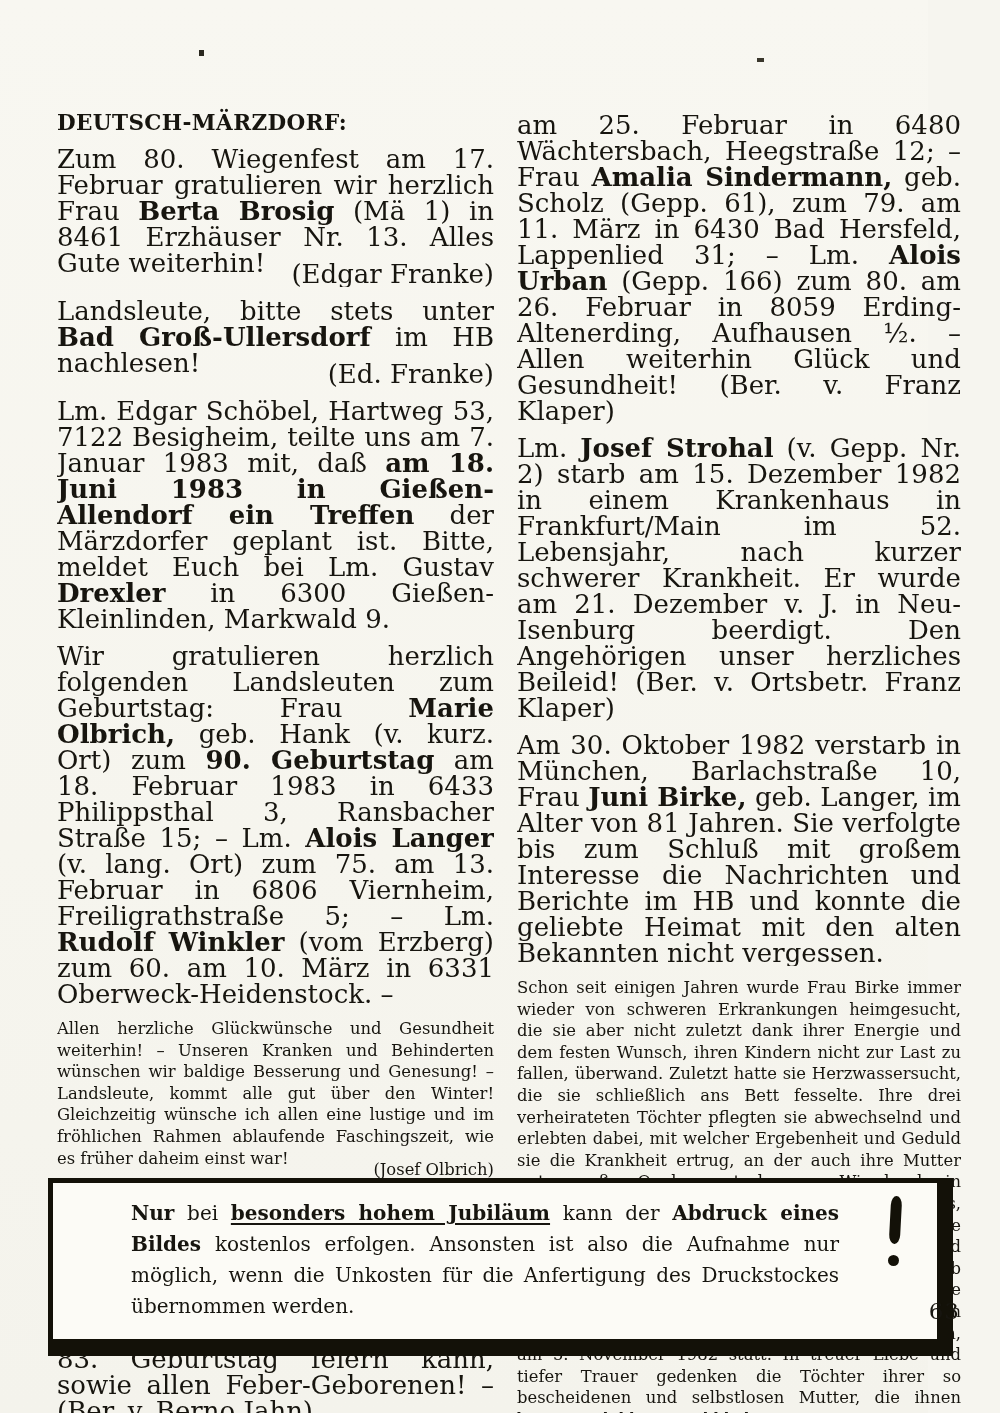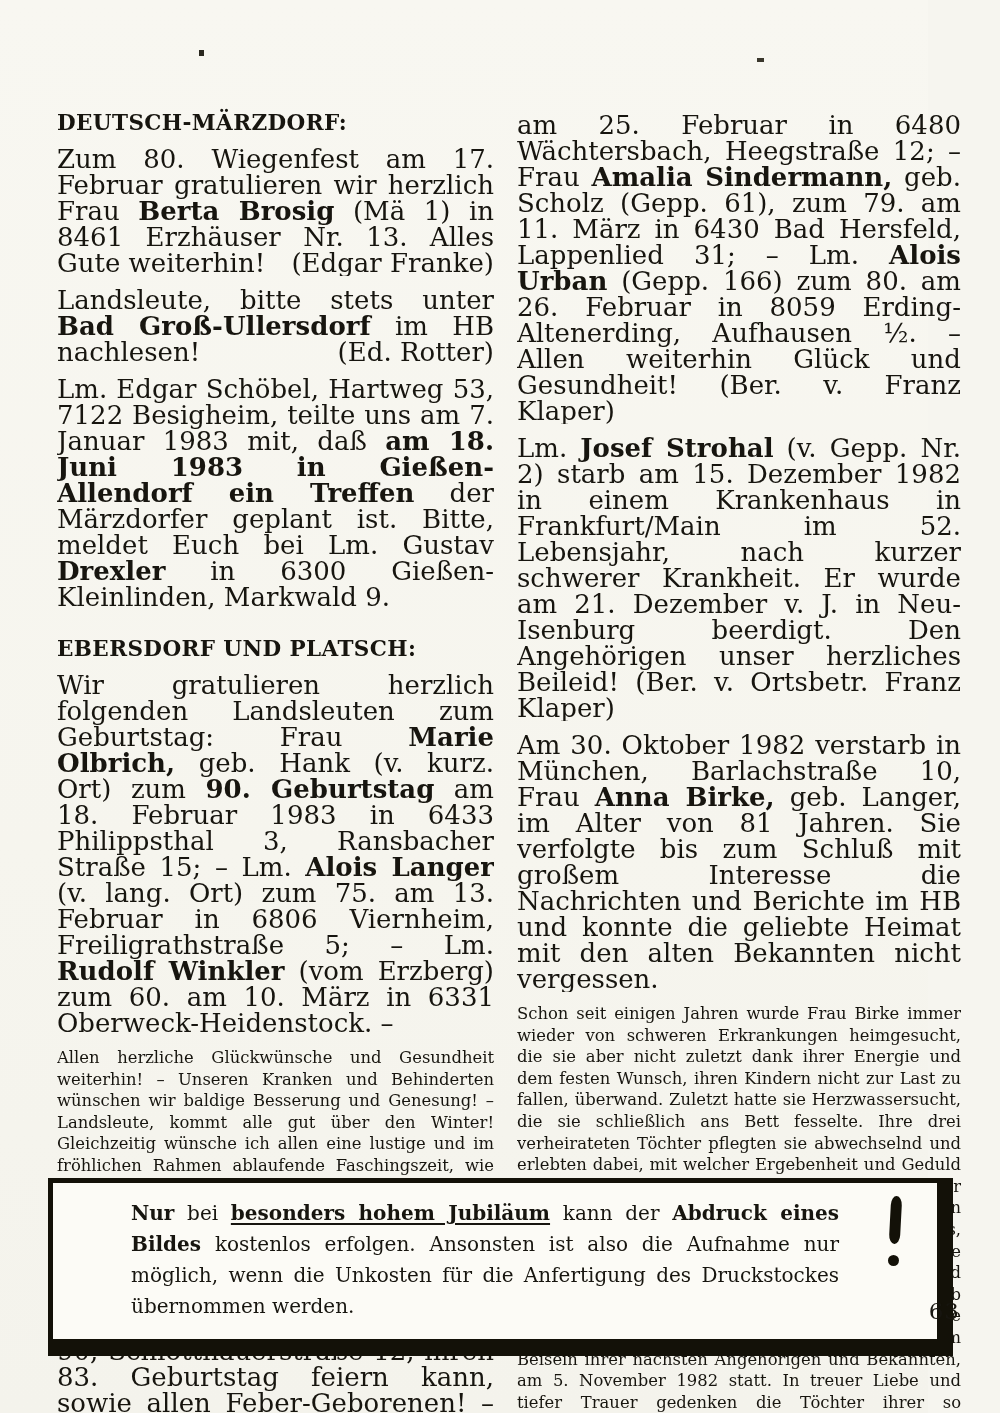--- a/index.html
+++ b/index.html
@@ -9,21 +9,21 @@
   .col{position:absolute;text-align:justify;}
   .col-left{left:57px;top:110px;width:437px;}
   .col-right{left:517px;top:112px;width:444px;}
   .heading{font-weight:bold;font-size:21.5px;line-height:26px;letter-spacing:.4px;
            margin:26px 0 10px 0;text-align:left;}
   .col .heading:first-child{margin-top:0;}
   .para{font-size:26px;line-height:26px;margin:0 0 11px 0;overflow:hidden;}
   .para.small{font-size:16.4px;line-height:21.6px;}
   .para b{font-weight:bold;}
   .u{text-decoration:underline;text-decoration-thickness:2px;text-underline-offset:3px;}
-  .sig{float:right;padding-left:14px;}
+  .sig{float:right;padding-left:14px;margin-top:11px;}
   .notice{position:absolute;left:48px;top:1178px;width:905px;box-sizing:border-box;
           background:#fcfbf6;border:5px solid #131108;border-right-width:16px;
           border-bottom-width:17px;padding:15px 98px 17px 50px;}
   .notice-text{font-size:20px;line-height:31px;text-align:justify;margin-left:28px;}
   .excl{position:absolute;right:32px;top:13px;width:18px;height:72px;}
   .excl .bar{position:absolute;left:3px;top:0;width:11px;height:48px;
              background:#131108;border-radius:6px/10px;transform:rotate(3deg);}
   .excl .dot{position:absolute;left:1px;bottom:2px;width:11px;height:11px;
              background:#131108;border-radius:50%;}
   .pagenum{position:absolute;left:860px;top:1298px;width:100px;text-align:right;
@@ -34,33 +34,32 @@
 </head>
 <body>
 
 <div class="page">
   <div class="speck-a"></div>
   <div class="speck-b"></div>
 
   <div class="col col-left" id="col-left">
       <div class="heading">DEUTSCH-MÄRZDORF:</div>
       <p class="para"><span>Zum 80. Wiegenfest am 17. Februar gratulieren wir herzlich Frau </span><b>Berta Brosig</b><span> (Mä 1) in 8461 Erzhäuser Nr. 13. Alles Gute weiterhin!</span><span class="sig">(Edgar Franke)</span></p>
-      <p class="para"><span>Landsleute, bitte stets unter </span><b>Bad Groß-Ullersdorf</b><span> im HB nachlesen!</span><span class="sig">(Ed. Rotter)</span></p>
+      <p class="para"><span>Landsleute, bitte stets unter </span><b>Bad Groß-Ullersdorf</b><span> im HB nachlesen!</span><span class="sig">(Ed. Franke)</span></p>
       <p class="para"><span>Lm. Edgar Schöbel, Hartweg 53, 7122 Besigheim, teilte uns am 7. Januar 1983 mit, daß </span><b>am 18. Juni 1983 in Gießen-Allendorf ein Treffen</b><span> der Märzdorfer geplant ist. Bitte, meldet Euch bei Lm. Gustav </span><b>Drexler</b><span> in 6300 Gießen-Kleinlinden, Markwald 9.</span></p>
-      <div class="heading">EBERSDORF UND PLATSCH:</div>
       <p class="para"><span>Wir gratulieren herzlich folgenden Landsleuten zum Geburtstag: Frau </span><b>Marie Olbrich,</b><span> geb. Hank (v. kurz. Ort) zum </span><b>90. Geburtstag</b><span> am 18. Februar 1983 in 6433 Philippsthal 3, Ransbacher Straße 15; – Lm. </span><b>Alois Langer</b><span> (v. lang. Ort) zum 75. am 13. Februar in 6806 Viernheim, Freiligrathstraße 5; – Lm. </span><b>Rudolf Winkler</b><span> (vom Erzberg) zum 60. am 10. März in 6331 Oberweck-Heidenstock. –</span></p>
       <p class="para small"><span>Allen herzliche Glückwünsche und Gesundheit weiterhin! – Unseren Kranken und Behinderten wünschen wir baldige Besserung und Genesung! – Landsleute, kommt alle gut über den Winter! Gleichzeitig wünsche ich allen eine lustige und im fröhlichen Rahmen ablaufende Faschingszeit, wie es früher daheim einst war!</span><span class="sig">(Josef Olbrich)</span></p>
       <div class="heading">EISENBERG/MARCH:</div>
       <p class="para"><span>Unsere Glückwünsche gelten Frau </span><b>Leopoldine Beuer,</b><span> welche am 10. Feber in 8000 München 90, Schlotthauerstraße 12, ihren 83. Geburtstag feiern kann, sowie allen Feber-Geborenen! – (Ber. v. Berno Jahn)</span></p>
       <p class="para"></p>
     </div>
   <div class="col col-right" id="col-right">
       <p class="para"><span>am 25. Februar in 6480 Wächtersbach, Heegstraße 12; – Frau </span><b>Amalia Sindermann,</b><span> geb. Scholz (Gepp. 61), zum 79. am 11. März in 6430 Bad Hersfeld, Lappenlied 31; – Lm. </span><b>Alois Urban</b><span> (Gepp. 166) zum 80. am 26. Februar in 8059 Erding-Altenerding, Aufhausen ½. – Allen weiterhin Glück und Gesundheit! (Ber. v. Franz Klaper)</span></p>
       <p class="para"><span>Lm. </span><b>Josef Strohal</b><span> (v. Gepp. Nr. 2) starb am 15. Dezember 1982 in einem Krankenhaus in Frankfurt/Main im 52. Lebensjahr, nach kurzer schwerer Krankheit. Er wurde am 21. Dezember v. J. in Neu-Isenburg beerdigt. Den Angehörigen unser herzliches Beileid! (Ber. v. Ortsbetr. Franz Klaper)</span></p>
-      <p class="para"><span>Am 30. Oktober 1982 verstarb in München, Barlachstraße 10, Frau </span><b>Anna Birke,</b><span> geb. Langer, im Alter von 81 Jahren. Sie verfolgte bis zum Schluß mit großem Interesse die Nachrichten und Berichte im HB und konnte die geliebte Heimat mit den alten Bekannten nicht vergessen.</span></p>
+      <p class="para"><span>Am 30. Oktober 1982 verstarb in München, Barlachstraße 10, Frau </span><b>Juni Birke,</b><span> geb. Langer, im Alter von 81 Jahren. Sie verfolgte bis zum Schluß mit großem Interesse die Nachrichten und Berichte im HB und konnte die geliebte Heimat mit den alten Bekannten nicht vergessen.</span></p>
       <p class="para small"><span>Schon seit einigen Jahren wurde Frau Birke immer wieder von schweren Erkrankungen heimgesucht, die sie aber nicht zuletzt dank ihrer Energie und dem festen Wunsch, ihren Kindern nicht zur Last zu fallen, überwand. Zuletzt hatte sie Herzwassersucht, die sie schließlich ans Bett fesselte. Ihre drei verheirateten Töchter pflegten sie abwechselnd und erlebten dabei, mit welcher Ergebenheit und Geduld sie die Krankheit ertrug, an der auch ihre Mutter unter großen Qualen gestorben war. Wie durch ein Wunder war aber Frau Birke ein friedliches, schmerzfreies Ableben gegönnt. Ihre letzte Ruhestätte fand sie – 41 Jahre nach dem frühen Tod ihres Gatten Johann Birke und fern von seinem Grab – in Gröbenzell, wo zwei ihrer Töchter wohnen. Die Beisetzung fand in schlicht-würdigem Rahmen, im Beisein ihrer nächsten Angehörigen und Bekannten, am 5. November 1982 statt. In treuer Liebe und tiefer Trauer gedenken die Töchter ihrer so bescheidenen und selbstlosen Mutter, die ihnen bestes Vorbild war und bleibt.</span><span class="sig">(gezeichnet HW)</span></p>
       <div class="heading">GOLDENSTEIN:</div>
       <p class="para"><span>Herzliche Glückwünsche übermitteln wir zum Geburtstag folgenden Landsleuten: Frau </span><b>Ida Stanzel,</b><span> geb. Wendel, zum 86. am 14.</span></p>
     </div>
 
   <div class="notice">
     <div class="notice-text" id="notice-text"><b>Nur</b><span> bei </span><b class="u">besonders hohem Jubiläum</b><span> kann der </span><b>Abdruck eines Bildes</b><span> kostenlos erfolgen. Ansonsten ist also die Aufnahme nur möglich, wenn die Unkosten für die Anfertigung des Druckstockes übernommen werden.</span></div>
     <div class="excl">
       <div class="bar"></div>
       <div class="dot"></div>

